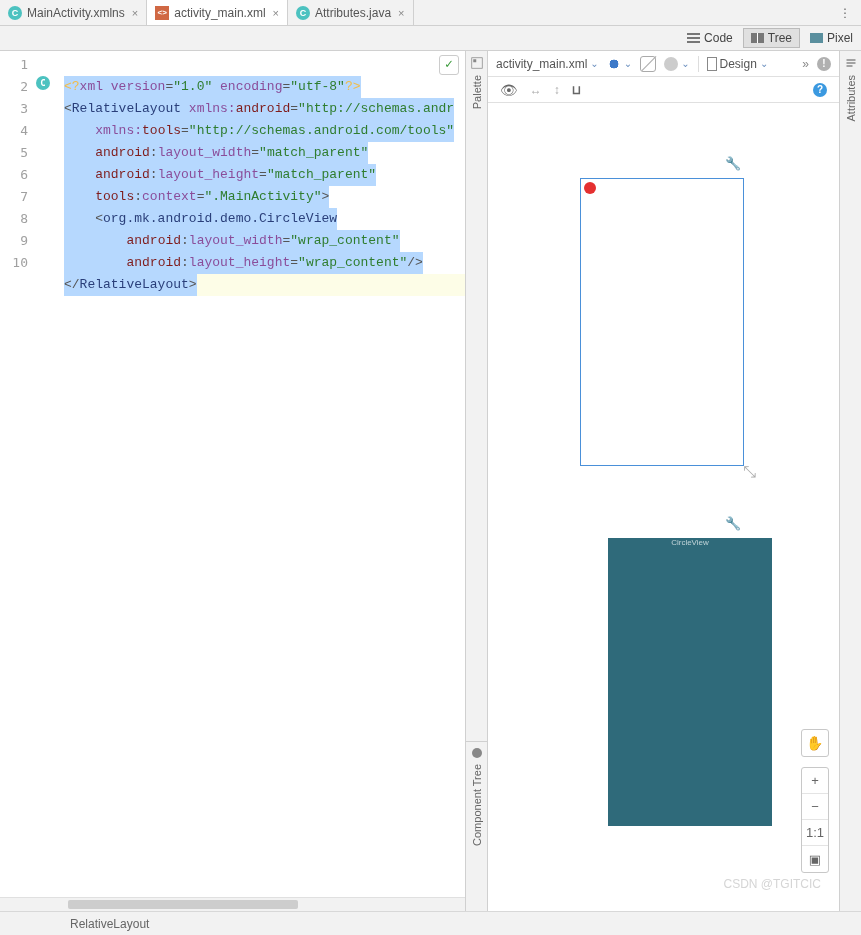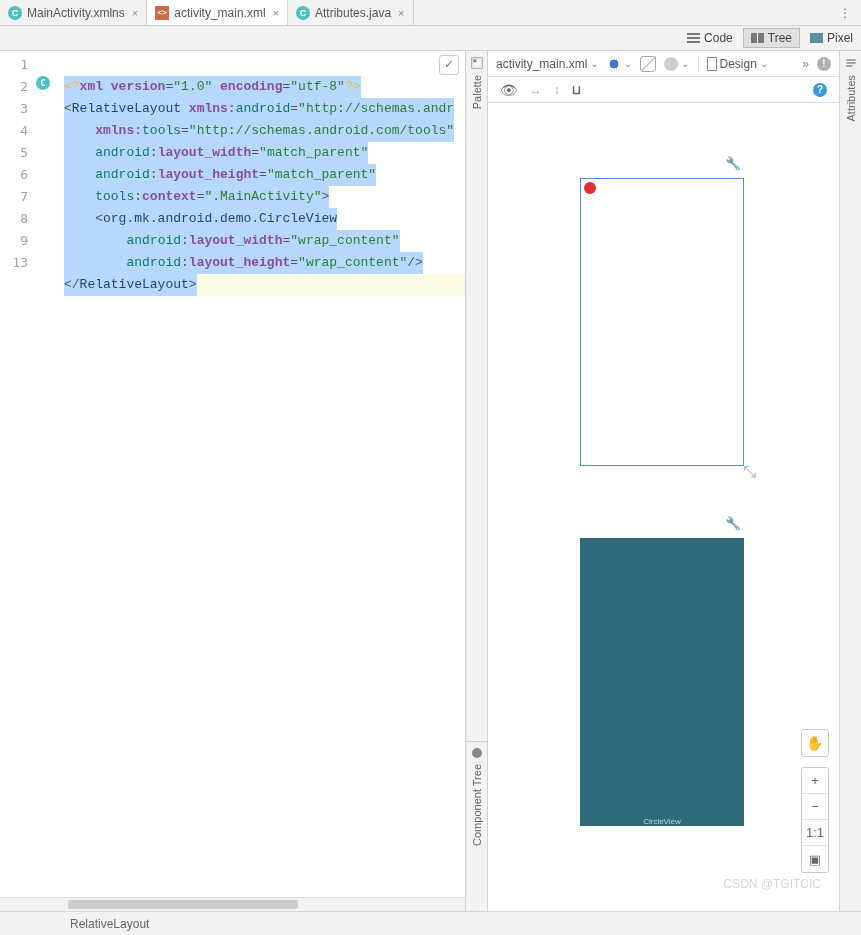--- a/index.html
+++ b/index.html
@@ -93,22 +93,22 @@
     .code-area {
       flex:1; font-family: "Consolas","Courier New",monospace; font-size: 13px;
       line-height: 22px; padding-top:3px; padding-left: 6px;
       white-space: pre; overflow: hidden; position:relative;
     }
     .codeline { display:block; height:22px; }
     .sel { background: #b6d8fe; display:inline-block; }
     .curline { background: #fdfde7; }
     .t-pi   { color: #f2bc47; }
     .t-tag  { color: #2a3f7a; }
-    .t-ns   { color: #0f766e; }
-    .t-attr { color: #8a4d9a; font-weight: bold; }
+    .t-ns   { color: #7f1d1d; }
+    .t-attr { color: #8a4d9a; }
     .t-str  { color: #2f7d2f; }
     .t-pun  { color: #555; }
     .validate-badge {
       position:absolute; top:4px; right:6px; width:20px;height:20px;
       border:1px solid #ccc; border-radius:3px; background:#fff;
       display:flex;align-items:center;justify-content:center;color:#3a9a3a; font-weight:bold;
       font-size:13px;
     }
     .editor-hscroll { height:14px; background:#f2f2f2; border-top:1px solid #e0e0e0; position:relative; }
     .editor-hscroll .thumb { position:absolute; left:68px; top:2px; height:9px; width:230px; background:#cdcdcd; border-radius:2px; }
@@ -147,21 +147,21 @@
     .device-surface {
       width:164px; height:288px; background:#fff; border:1px solid #4a90d9;
       position:relative;
     }
     .red-dot { position:absolute; left:3px; top:3px; width:12px;height:12px;border-radius:50%;background:#e53030; }
     .resize-grip { position:absolute; right:-12px; bottom:-15px; color:#aaa; font-size:16px; transform:rotate(0); }
     .device-wrap2 { position:absolute; left:92px; top:435px; }
     .wrench2 { position:absolute; left:145px; top:-22px; color:#888; font-size:13px; }
     .device-dark {
       width:164px; height:288px; background:#2f6a7a;
-      display:flex;align-items:flex-end;justify-content:center;
+      display:flex;align-items:flex-start;justify-content:center;margin-left:28px;
     }
     .device-dark span { color:#c0d4d9; font-size:8px; }
     .zoom-stack {
       position:absolute; right:10px; bottom:38px;
       display:flex; flex-direction:column; gap:10px;
     }
     .zoom-hand {
       width:28px;height:28px;border:1px solid #c8c8c8;border-radius:3px;background:#fff;
       display:flex;align-items:center;justify-content:center;font-size:14px;color:#666;cursor:pointer;
     }
@@ -221,21 +221,21 @@
     <div class="gutter-ln">
       <div>1</div>
           <div>2</div>
           <div>3</div>
           <div>4</div>
           <div>5</div>
           <div>6</div>
           <div>7</div>
           <div>8</div>
           <div>9</div>
-          <div>13</div>
+          <div>10</div>
     </div>
     <div class="gutter-marks">
       <span class="mark-c">C</span>
     </div>
     <div class="code-area">
 <span class="codeline"><span class="sel"><span class="t-pi">&lt;?</span><span class="t-attr">xml version</span><span class="t-pun">=</span><span class="t-str">"1.0"</span><span class="t-attr"> encoding</span><span class="t-pun">=</span><span class="t-str">"utf-8"</span><span class="t-pi">?&gt;</span></span></span><span class="codeline"><span class="sel"><span class="t-pun">&lt;</span><span class="t-tag">RelativeLayout</span><span> </span><span class="t-attr">xmlns:</span><span class="t-ns">android</span><span class="t-pun">=</span><span class="t-str">"http://schemas.andr</span></span></span><span class="codeline"><span class="sel"><span>    </span><span class="t-attr">xmlns:</span><span class="t-ns">tools</span><span class="t-pun">=</span><span class="t-str">"http://schemas.android.com/tools"</span></span></span><span class="codeline"><span class="sel"><span>    </span><span class="t-ns">android</span><span class="t-pun">:</span><span class="t-attr">layout_width</span><span class="t-pun">=</span><span class="t-str">"match_parent"</span></span></span><span class="codeline"><span class="sel"><span>    </span><span class="t-ns">android</span><span class="t-pun">:</span><span class="t-attr">layout_height</span><span class="t-pun">=</span><span class="t-str">"match_parent"</span></span></span><span class="codeline"><span class="sel"><span>    </span><span class="t-ns">tools</span><span class="t-pun">:</span><span class="t-attr">context</span><span class="t-pun">=</span><span class="t-str">".MainActivity"</span><span class="t-pun">&gt;</span></span></span><span class="codeline"><span class="sel"><span class="t-pun">    &lt;</span><span class="t-tag">org.mk.android.demo.CircleView</span></span></span><span class="codeline"><span class="sel"><span>        </span><span class="t-ns">android</span><span class="t-pun">:</span><span class="t-attr">layout_width</span><span class="t-pun">=</span><span class="t-str">"wrap_content"</span></span></span><span class="codeline"><span class="sel"><span>        </span><span class="t-ns">android</span><span class="t-pun">:</span><span class="t-attr">layout_height</span><span class="t-pun">=</span><span class="t-str">"wrap_content"</span><span class="t-pun">/&gt;</span></span></span><span class="codeline curline"><span class="sel"><span class="t-pun">&lt;/</span><span class="t-tag">RelativeLayout</span><span class="t-pun">&gt;</span></span></span>
       <div class="validate-badge">✓</div>
     </div>
     </div>
     <div class="editor-hscroll">

